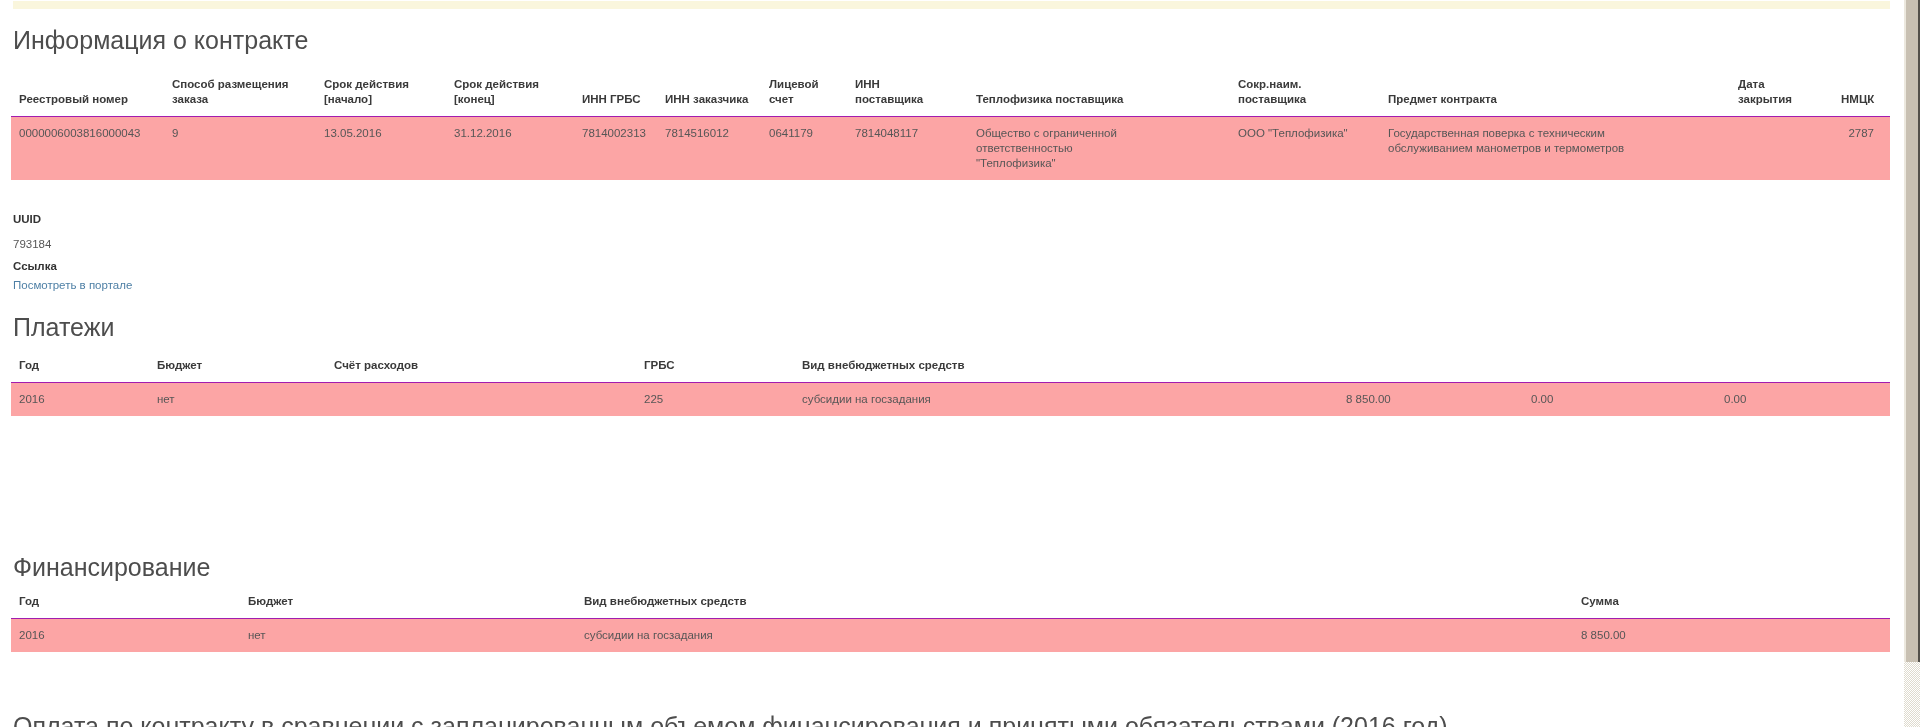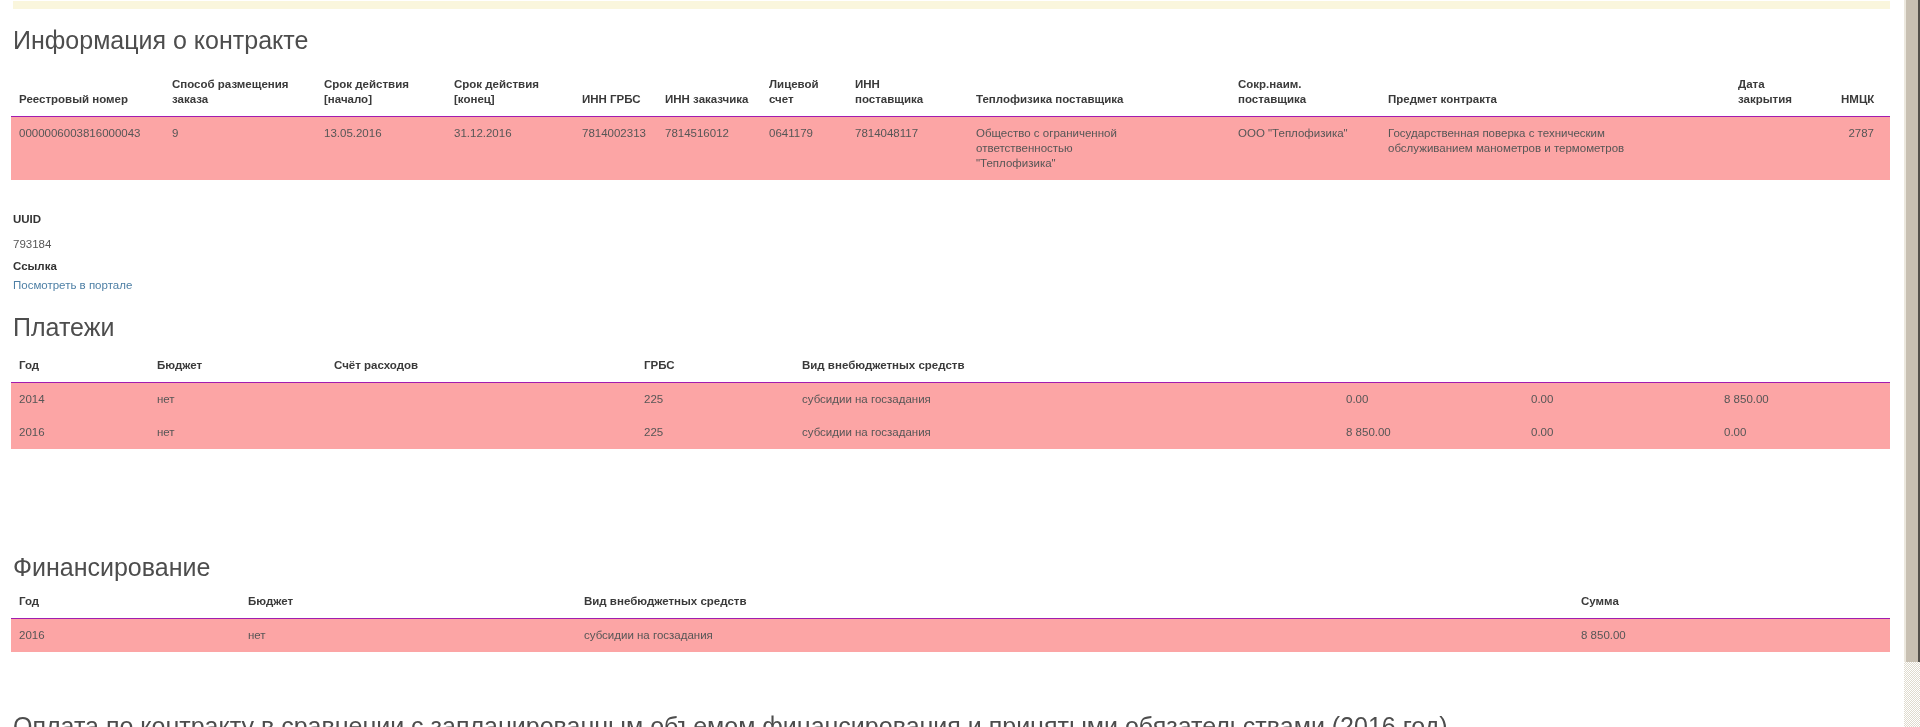--- a/index.html
+++ b/index.html
@@ -149,30 +149,20 @@
           <th class="c2">Счёт расходов</th>
           <th class="c3">ГРБС</th>
           <th class="c4">Вид внебюджетных средств</th>
           <th class="c5"></th>
           <th class="c6"></th>
           <th class="c7"></th>
         </tr>
       </thead>
       <tbody>
         <tr class="odd">
-          <td class="c0">2014</td>
-          <td class="c1">нет</td>
-          <td class="c2"></td>
-          <td class="c3">225</td>
-          <td class="c4">субсидии на госзадания</td>
-          <td class="c5">0.00</td>
-          <td class="c6">0.00</td>
-          <td class="c7">8 850.00</td>
-        </tr>
-        <tr class="odd">
           <td class="c0">2016</td>
           <td class="c1">нет</td>
           <td class="c2"></td>
           <td class="c3">225</td>
           <td class="c4">субсидии на госзадания</td>
           <td class="c5">8 850.00</td>
           <td class="c6">0.00</td>
           <td class="c7">0.00</td>
         </tr>
       </tbody>

